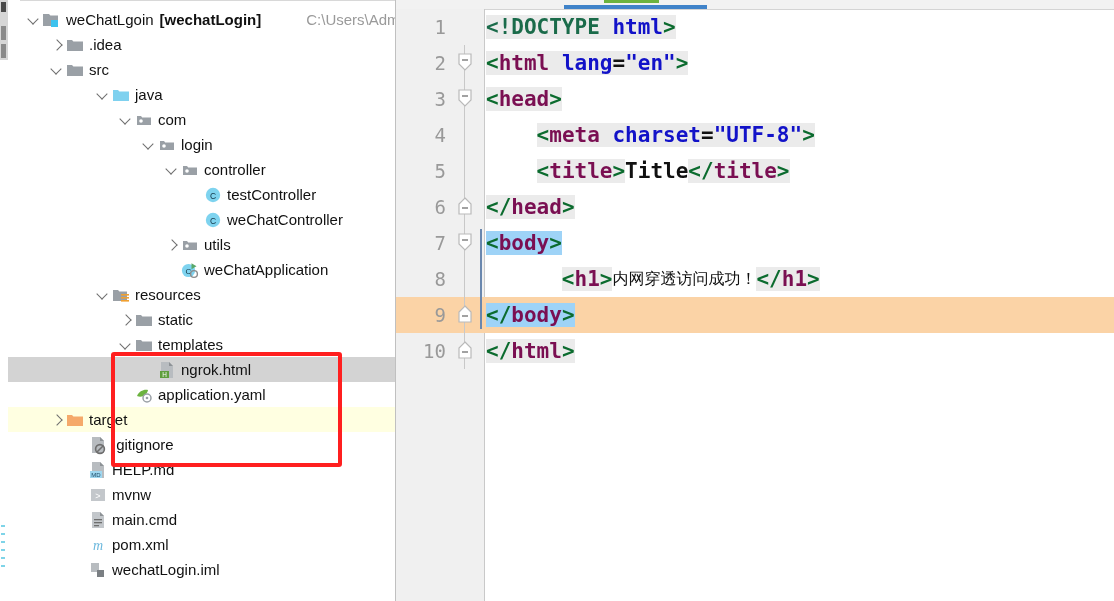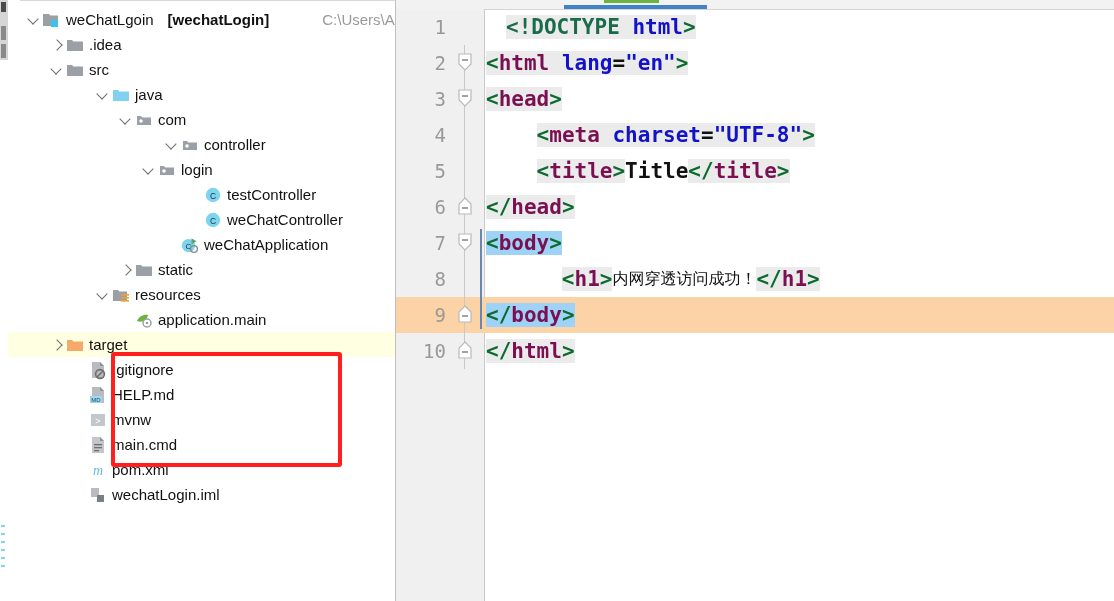--- a/index.html
+++ b/index.html
@@ -114,21 +114,21 @@
     width: 20px; height: 20px;
     flex: 0 0 20px;
     position: relative;
     margin-right: 4px;
   }
   .ico svg { display: block; }
 
   .label { font-size: 15px; color: #111; line-height: 1; }
   .label.bold { font-weight: bold; }
   .label.dim  { color: #9a9a9a; font-weight: normal; margin-left: 39px; }
-  .label-wrap { display: flex; align-items: baseline; gap: 14px; }
+  .label-wrap { display: flex; align-items: baseline; gap: 6px; }
 
   
   .red-box {
     position: absolute;
     border: 4px solid #ff1f1f;
     border-radius: 3px;
     pointer-events: none;
     z-index: 20;
   }
 
@@ -215,21 +215,21 @@
     font-weight: bold;
     white-space: pre;
   }
   .code-cell .seg { display: inline-block; }
   .seg-bg  { background: #ebebeb; }
   .seg-sel { background: #9ed3f7; }
   .tok-tag   { color: #7a0f52; }
   .tok-br    { color: #0b6b2e; }
   .tok-attr  { color: #1212c8; }
   .tok-str   { color: #1212c8; }
-  .tok-doct  { color: #1a6b4a; margin-left: 20px; }
+  .tok-doct  { color: #1a6b4a; }
   .tok-plain { color: #111111; }
   .tok-cjk   { color: #111111; font-family: "DejaVu Sans", sans-serif; font-weight: normal; font-size: 16px;}
 
   .fold-line {
     position: absolute;
     left: 10px; top: 0; bottom: 0;
     width: 1px;
     background: #c8c8c8;
   }
   .fold-mark {
@@ -327,43 +327,43 @@
             <svg width="20" height="20" viewBox="0 0 20 20">
               <path d="M3 6h4l1.2 1.4H17V15H3z" fill="#9aa0a6"></path>
               <circle cx="7" cy="11" r="1.8" fill="#fff"></circle>
             </svg>
           </div>
           <div class="label-wrap">
             <span class="label">com</span>
           </div>
         </div>
         <div class="tree-row">
-          <div style="width: 156px; flex: 0 0 156px;"></div>
+          <div style="width: 133px; flex: 0 0 133px;"></div>
           <div class="arrow down"></div>
           <div class="ico">
             <svg width="20" height="20" viewBox="0 0 20 20">
               <path d="M3 6h4l1.2 1.4H17V15H3z" fill="#9aa0a6"></path>
               <circle cx="7" cy="11" r="1.8" fill="#fff"></circle>
             </svg>
           </div>
           <div class="label-wrap">
-            <span class="label">controller</span>
-          </div>
-        </div>
-        <div class="tree-row">
-          <div style="width: 133px; flex: 0 0 133px;"></div>
+            <span class="label">login</span>
+          </div>
+        </div>
+        <div class="tree-row">
+          <div style="width: 156px; flex: 0 0 156px;"></div>
           <div class="arrow down"></div>
           <div class="ico">
             <svg width="20" height="20" viewBox="0 0 20 20">
               <path d="M3 6h4l1.2 1.4H17V15H3z" fill="#9aa0a6"></path>
               <circle cx="7" cy="11" r="1.8" fill="#fff"></circle>
             </svg>
           </div>
           <div class="label-wrap">
-            <span class="label">login</span>
+            <span class="label">controller</span>
           </div>
         </div>
         <div class="tree-row">
           <div style="width: 179px; flex: 0 0 179px;"></div>
           <div class="arrow "></div>
           <div class="ico">
             <svg width="20" height="20" viewBox="0 0 20 20">
               <circle cx="10" cy="10" r="7.2" fill="#7ed3ef"></circle>
               <text x="10" y="13.6" font-size="8.5" text-anchor="middle" fill="#134" font-family="Liberation Sans, sans-serif">C</text>
             </svg>
@@ -376,76 +376,116 @@
           <div style="width: 179px; flex: 0 0 179px;"></div>
           <div class="arrow "></div>
           <div class="ico">
             <svg width="20" height="20" viewBox="0 0 20 20">
               <circle cx="10" cy="10" r="7.2" fill="#7ed3ef"></circle>
               <text x="10" y="13.6" font-size="8.5" text-anchor="middle" fill="#134" font-family="Liberation Sans, sans-serif">C</text>
             </svg>
           </div>
           <div class="label-wrap">
             <span class="label">weChatController</span>
+          </div>
+        </div>
+        <div class="tree-row">
+          <div style="width: 156px; flex: 0 0 156px;"></div>
+          <div class="arrow right"></div>
+          <div class="ico">
+            <svg width="20" height="20" viewBox="0 0 20 20">
+              <path d="M3 6h4l1.2 1.4H17V15H3z" fill="#9aa0a6"></path>
+              <circle cx="7" cy="11" r="1.8" fill="#fff"></circle>
+            </svg>
+          </div>
+          <div class="label-wrap">
+            <span class="label">utils</span>
           </div>
         </div>
         <div class="tree-row">
           <div style="width: 156px; flex: 0 0 156px;"></div>
           <div class="arrow "></div>
           <div class="ico">
             <svg width="20" height="20" viewBox="0 0 20 20">
               <circle cx="8.5" cy="10.5" r="6.6" fill="#7ed3ef"></circle>
               <text x="8.5" y="13.6" font-size="8" text-anchor="middle" fill="#134" font-family="Liberation Sans, sans-serif">C</text>
               <path d="M11.5 3.2l5 3-5 3z" fill="#59a869"></path>
               <circle cx="14" cy="14" r="3.4" fill="none" stroke="#8b8b8b" stroke-width="1.4"></circle>
             </svg>
           </div>
           <div class="label-wrap">
             <span class="label">weChatApplication</span>
           </div>
         </div>
         <div class="tree-row">
-          <div style="width: 110px; flex: 0 0 110px;"></div>
-          <div class="arrow right"></div>
-          <div class="ico">
-            <svg width="20" height="20" viewBox="0 0 20 20">
-              <path d="M2 5h5l1.4 1.6H18V16H2z" fill="#9aa0a6"></path>
-            </svg>
-          </div>
-          <div class="label-wrap">
-            <span class="label">static</span>
-          </div>
-        </div>
-        <div class="tree-row">
           <div style="width: 87px; flex: 0 0 87px;"></div>
           <div class="arrow down"></div>
           <div class="ico">
             <svg width="20" height="20" viewBox="0 0 20 20">
               <path d="M2 5h5l1.4 1.6H16V16H2z" fill="#9aa0a6"></path>
               <rect x="10" y="9" width="8" height="1.6" fill="#f0a030"></rect>
               <rect x="10" y="12" width="8" height="1.6" fill="#f0a030"></rect>
               <rect x="10" y="15" width="8" height="1.6" fill="#f0a030"></rect>
             </svg>
           </div>
           <div class="label-wrap">
             <span class="label">resources</span>
           </div>
         </div>
         <div class="tree-row">
           <div style="width: 110px; flex: 0 0 110px;"></div>
+          <div class="arrow right"></div>
+          <div class="ico">
+            <svg width="20" height="20" viewBox="0 0 20 20">
+              <path d="M2 5h5l1.4 1.6H18V16H2z" fill="#9aa0a6"></path>
+            </svg>
+          </div>
+          <div class="label-wrap">
+            <span class="label">static</span>
+          </div>
+        </div>
+        <div class="tree-row">
+          <div style="width: 110px; flex: 0 0 110px;"></div>
+          <div class="arrow down"></div>
+          <div class="ico">
+            <svg width="20" height="20" viewBox="0 0 20 20">
+              <path d="M2 5h5l1.4 1.6H18V16H2z" fill="#9aa0a6"></path>
+            </svg>
+          </div>
+          <div class="label-wrap">
+            <span class="label">templates</span>
+          </div>
+        </div>
+        <div class="tree-row selected">
+          <div style="width: 133px; flex: 0 0 133px;"></div>
+          <div class="arrow "></div>
+          <div class="ico">
+            <svg width="20" height="20" viewBox="0 0 20 20">
+              <path d="M4 2h8l4 4v12H4z" fill="#b8bcc0"></path>
+              <path d="M12 2l4 4h-4z" fill="#8d9296"></path>
+              <rect x="3" y="11" width="9" height="7" fill="#5f9e3e"></rect>
+              <text x="7.5" y="17" font-size="6.4" text-anchor="middle" fill="#fff" font-family="Liberation Sans, sans-serif">H</text>
+            </svg>
+          </div>
+          <div class="label-wrap">
+            <span class="label">ngrok.html</span>
+          </div>
+        </div>
+        <div class="tree-row">
+          <div style="width: 110px; flex: 0 0 110px;"></div>
           <div class="arrow "></div>
           <div class="ico">
             <svg width="20" height="20" viewBox="0 0 20 20">
               <path d="M3 11c2-5 7-7 11-6-1 5-6 8-11 6z" fill="#6cb33f"></path>
               <circle cx="13" cy="13" r="4" fill="none" stroke="#9aa0a6" stroke-width="1.5"></circle>
               <circle cx="13" cy="13" r="1.3" fill="#9aa0a6"></circle>
             </svg>
           </div>
           <div class="label-wrap">
-            <span class="label">application.main</span>
+            <span class="label">application.yaml</span>
           </div>
         </div>
         <div class="tree-row target-row">
           <div style="width: 41px; flex: 0 0 41px;"></div>
           <div class="arrow right"></div>
           <div class="ico">
             <svg width="20" height="20" viewBox="0 0 20 20">
               <path d="M2 5h5l1.4 1.6H18V16H2z" fill="#f5a96a"></path>
             </svg>
           </div>

